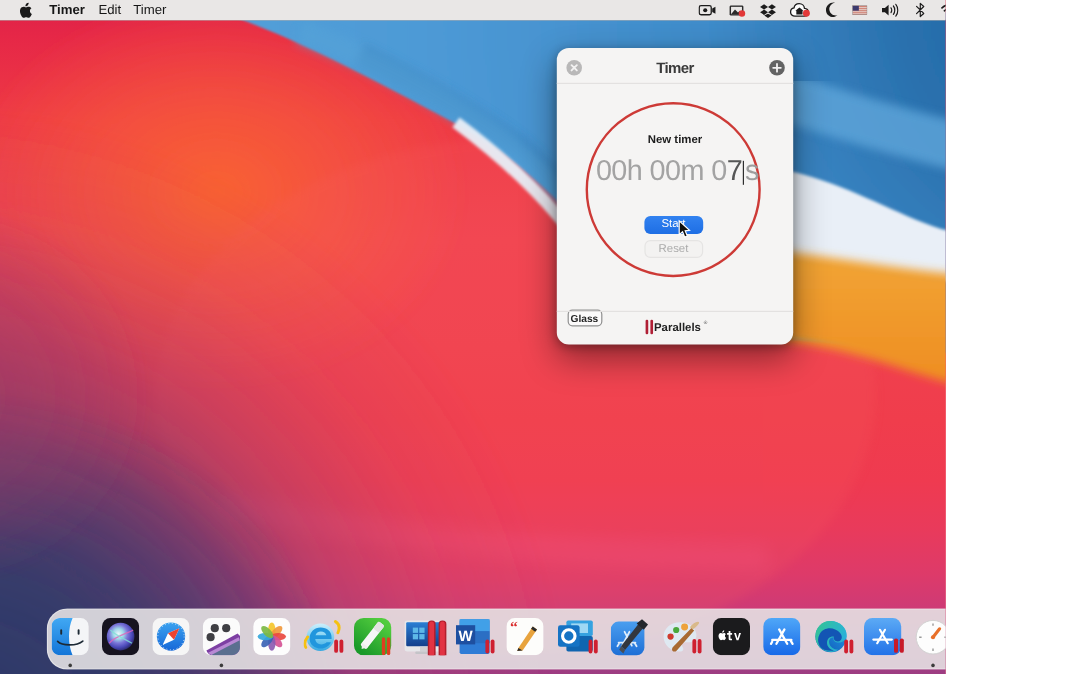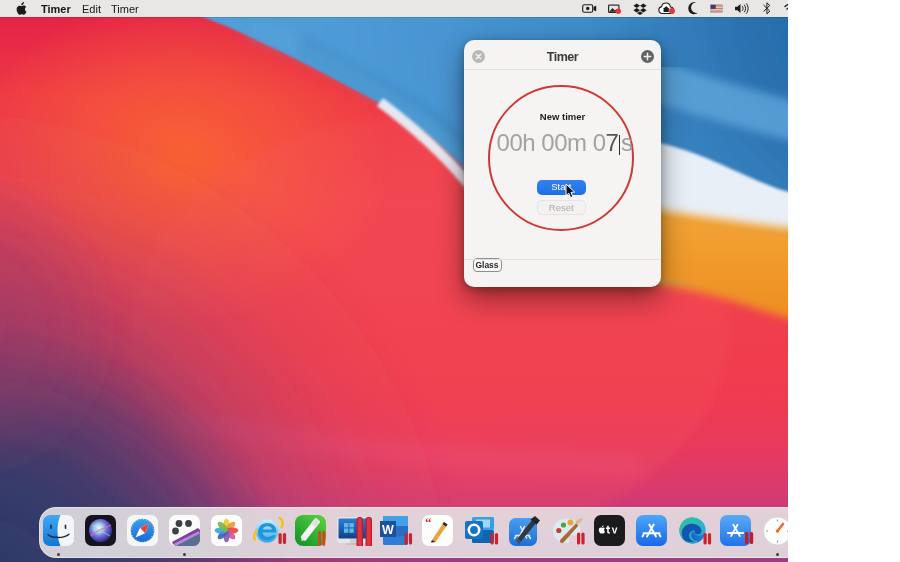--- a/index.html
+++ b/index.html
@@ -160,20 +160,28 @@
           <path d="M6.5,3.3 L6.5,9.7 M3.3,6.5 L9.7,6.5" stroke="#f2f1f1" stroke-width="1.5" stroke-linecap="round"></path>
         </svg>
       </div>
     <div id="circle"></div>
     <div id="newtimer">New timer</div>
     <div id="timetext">00h 00m 0<span class="dk">7</span><span class="cur"></span><span class="sg">s</span></div>
     <div id="startbtn">Start</div>
     <div id="resetbtn">Reset</div>
     <div id="glass">Glass</div>
     <div id="winfoot"></div>
+    <div id="plogo">
+      <svg width="60" height="15" viewBox="0 0 60 15">
+        <rect x="5" y="1.5" width="2.2" height="12" rx="1" fill="#b01f35"></rect>
+        <rect x="9" y="1.5" width="2.2" height="12" rx="1" fill="#b01f35"></rect>
+        <text x="12" y="11" font-family="Liberation Sans,sans-serif" font-size="9.5" font-weight="bold" fill="#222">Parallels</text>
+        <text x="53.5" y="5" font-family="Liberation Sans,sans-serif" font-size="4" fill="#333">®</text>
+      </svg>
+    </div>
   </div>
   <div id="cursor">
     <svg width="12" height="17" viewBox="0 0 12 17">
       <path d="M1,1 L1,12.5 L3.8,10.2 L5.6,14.6 L7.8,13.7 L6,9.4 L9.6,9 Z" fill="#111" stroke="#fff" stroke-width="1"></path>
     </svg>
   </div>
 
   <div id="dock"></div>
   <div id="dsep"></div>
 

